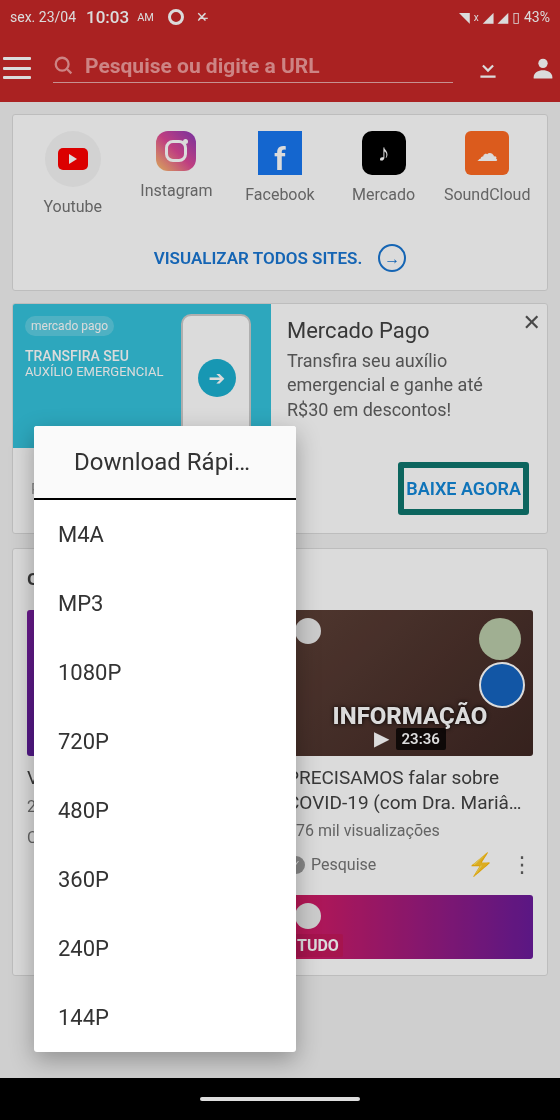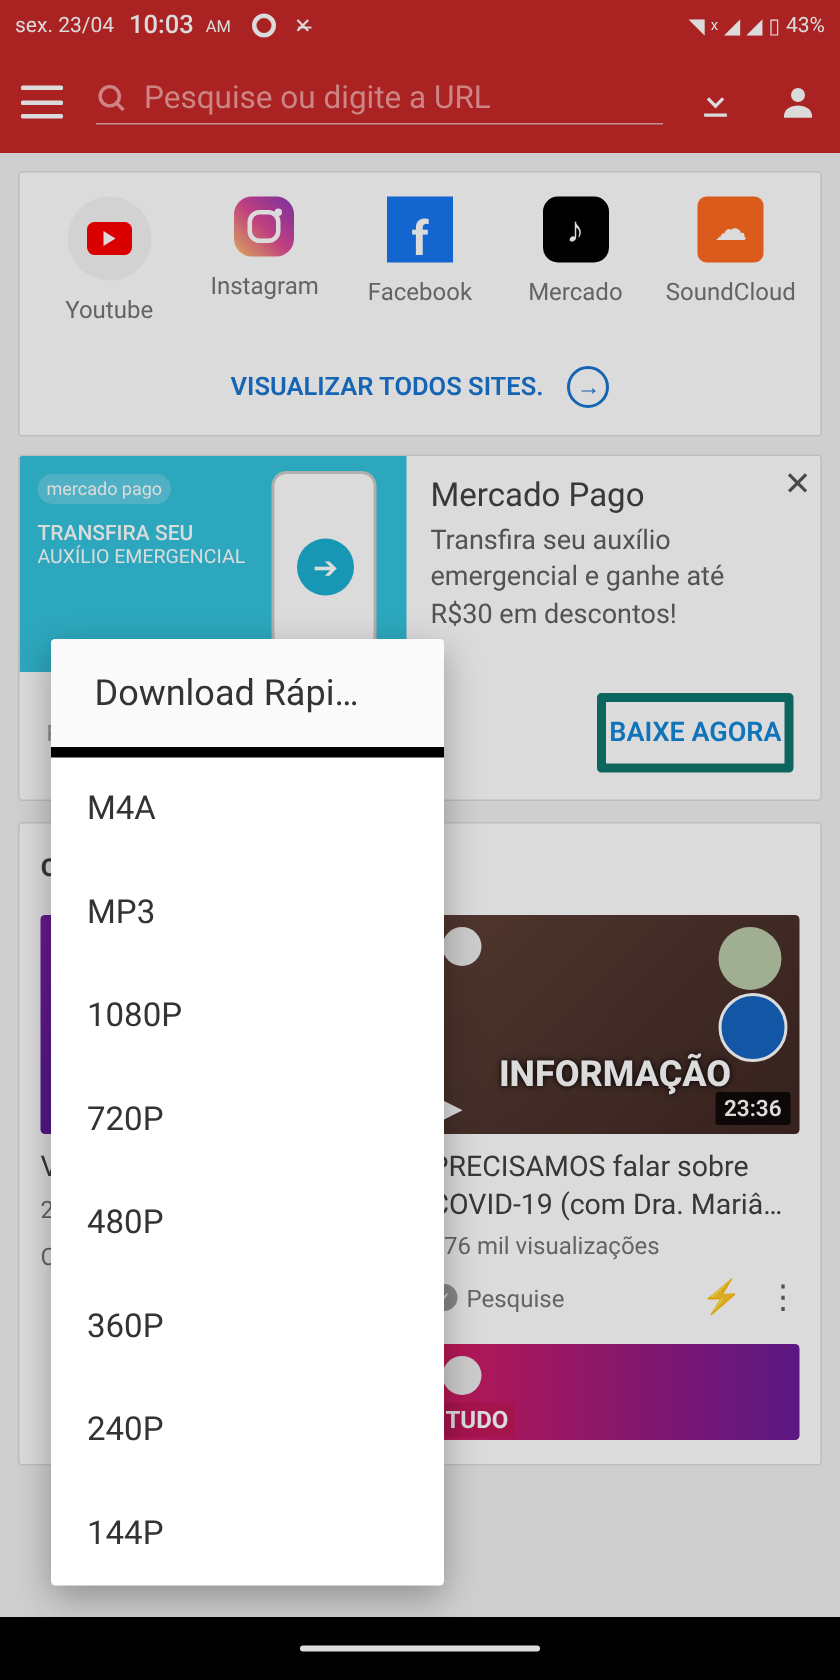--- a/index.html
+++ b/index.html
@@ -23,22 +23,23 @@
   .status-left { display: flex; align-items: center; gap: 6px; }
   .status-right { margin-left: auto; display: flex; align-items: center; gap: 4px; }
   .status-time { font-weight: 500; font-size: 17px; margin-left: 4px; }
   .status-ampm { font-size: 11px; margin-left:2px; }
   .status-dot { width: 16px; height: 16px; border-radius: 50%; border: 3px solid #fff; display:inline-block; margin-left:8px;}
   .app-bar {
     height: 68px;
     background: #c62828;
     display: flex;
     align-items: center;
-    padding: 0 14px;
+    padding: 0 3px;
     gap: 14px;
+    font-weight: bold;
   }
   .hamburger { width: 28px; height: 22px; display:flex; flex-direction:column; justify-content:space-between; }
   .hamburger span { height:3px; background:#fff; width:100%; border-radius:1px; }
   .search-wrap {
     flex:1;
     display:flex;
     align-items:center;
     border-bottom:1px solid rgba(255,255,255,0.6);
     padding-bottom:4px;
     margin: 0 8px;
@@ -78,21 +79,21 @@
   .promo-text{flex:1;padding:14px 28px 10px 16px;}
   .promo-title{font-size:22px; color:#424242; margin-bottom:6px;}
   .promo-body{font-size:18px;color:#616161;line-height:1.35;}
   .promo-bottom{display:flex;align-items:center;padding:14px 18px 18px 18px;}
   .promo-ad{color:#9e9e9e;font-size:15px;}
   .promo-btn{margin-left:auto;border:6px solid #0f766e;color:#1287d8;font-weight:600;padding:10px 2px;font-size:18px;border-radius:3px;}
   .section{margin:14px 12px 0 12px;background:#fff;border:1px solid #ddd;border-radius:3px;padding:16px 14px;}
   .section-title{font-size:22px;color:#424242;font-weight:500;}
   .videos-row{display:flex;gap:14px;margin-top:20px;}
   .video-card{flex:1;min-width:0;}
-  .thumb{width:100%;height:146px;background:#333;border-radius:3px;position:relative;overflow:hidden;display:flex;align-items:flex-end;justify-content:space-between;padding:6px;}
+  .thumb{width:100%;height:146px;background:#333;border-radius:3px;position:relative;overflow:hidden;display:flex;align-items:flex-end;justify-content:center;padding:6px;}
   .thumb1{background:linear-gradient(135deg,#7b1fa2,#311b92);}
   .thumb2{background:linear-gradient(135deg,#5d4037,#3e2723);}
   .duration{background:rgba(0,0,0,0.75);color:#fff;font-size:15px;font-weight:600;padding:2px 6px;border-radius:2px;margin-left:6px;}
   .play-tri{color:#fff;font-size:20px;}
   .info-label{position:absolute;bottom:26px;left:0;right:0;text-align:center;color:#fff;font-weight:800;font-size:24px;text-shadow:0 0 4px #000;}
   .sub-label{position:absolute;bottom:6px;left:0;right:56px;text-align:center;color:#fff;font-weight:800;font-size:20px;text-shadow:0 0 4px #000;}
   .doc-badge{position:absolute;right:8px;top:52px;width:46px;height:46px;background:#1565c0;border-radius:50%;border:2px solid #fff;}
   .doc-avatar{position:absolute;right:12px;top:8px;width:42px;height:42px;background:#bca;border-radius:50%;}
   .story-dot{position:absolute;left:8px;top:8px;width:26px;height:26px;background:#eee;border-radius:50%;}
   .vtitle{font-size:19px;color:#424242;margin-top:10px;line-height:1.3;max-height:50px;overflow:hidden;}
@@ -116,24 +117,24 @@
     left:34px;
     top:426px;
     width:262px;
     background:#fff;
     border-radius:3px;
     box-shadow:0 8px 24px rgba(0,0,0,0.3);
     z-index:10;
     overflow:hidden;
   }
   .popup-header{
-    padding:22px 29px;
+    padding:22px 40px;
     font-size:24px;
     color:#333;
-    border-bottom:7px solid #000000;
+    border-bottom:2px solid #000000;
     background:#fafafa;
     white-space:nowrap;
     overflow:hidden;
     text-overflow:ellipsis;
   }
   .popup-item{
     padding:22px 24px;
     font-size:22px;
     color:#333;
   }

